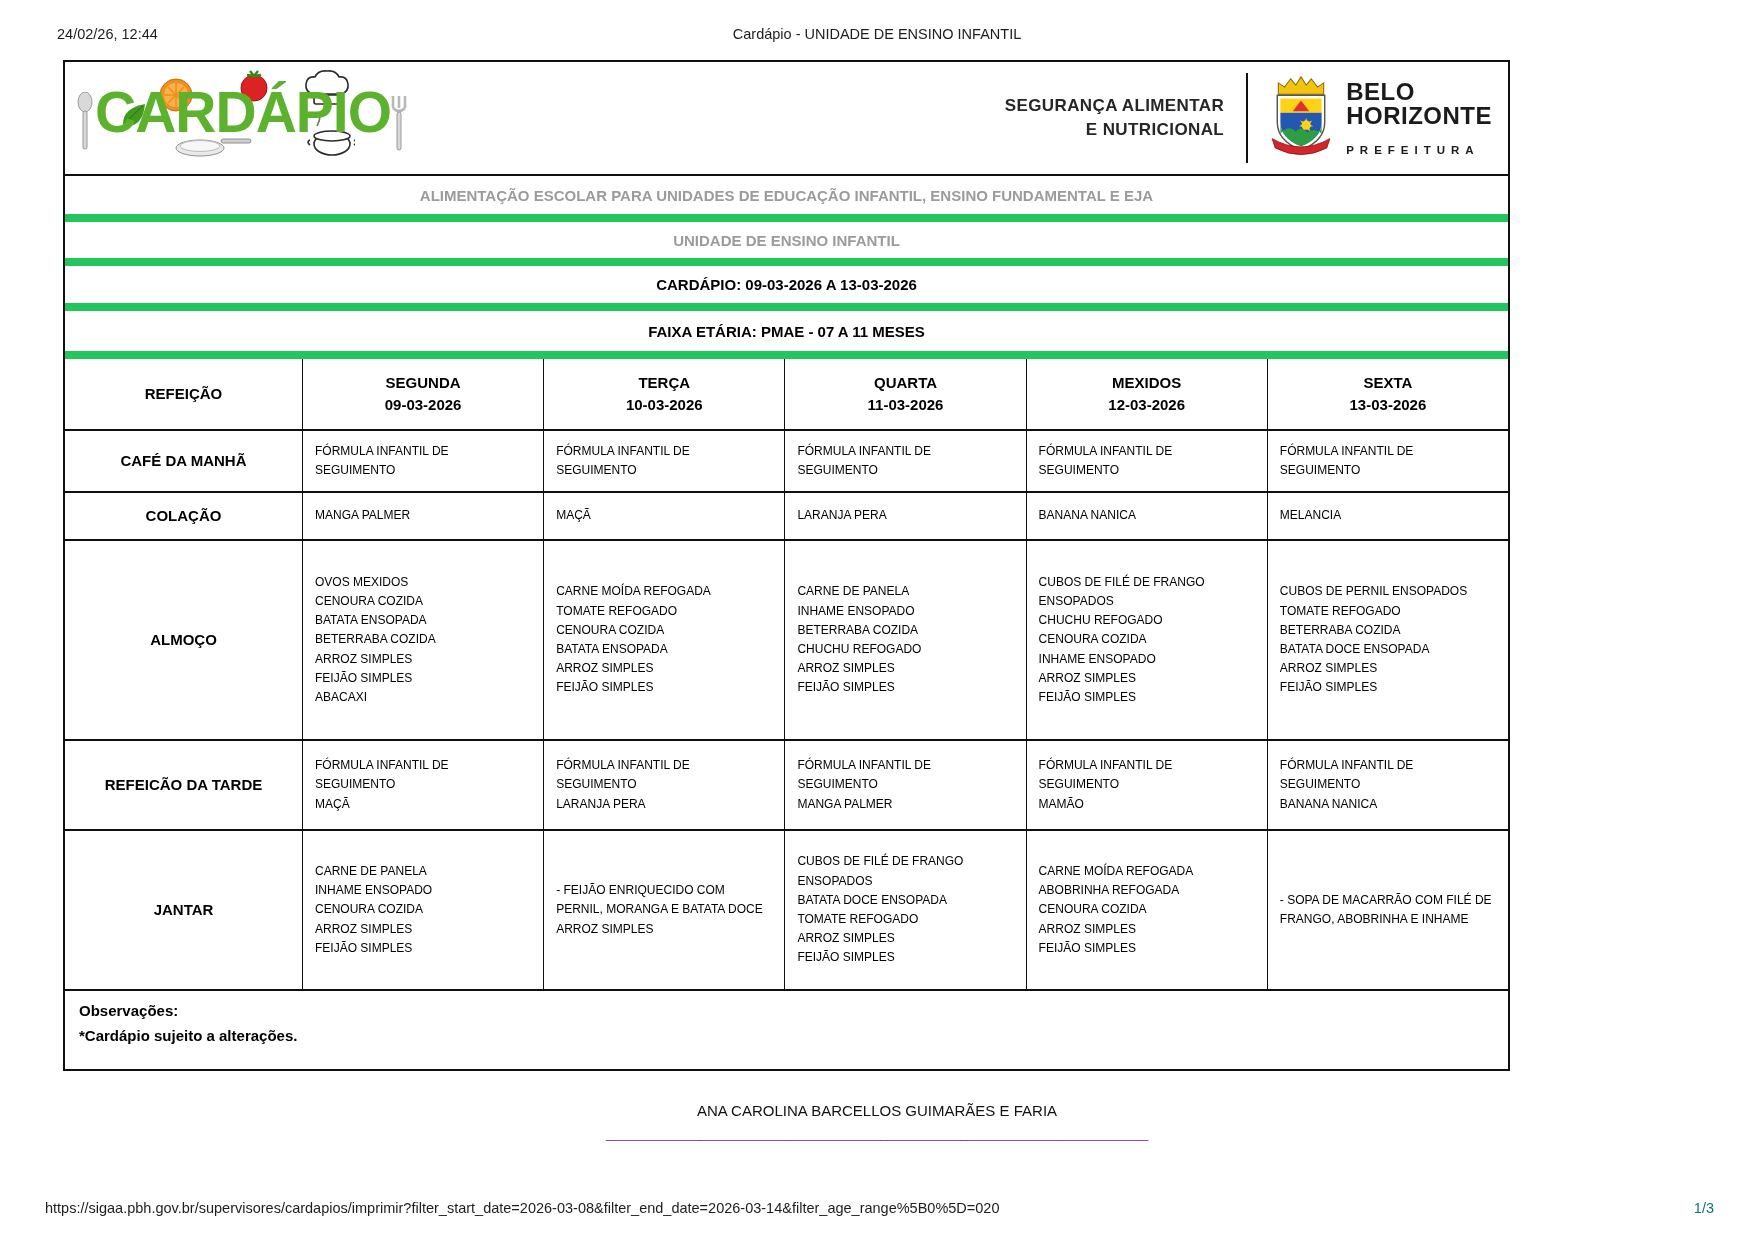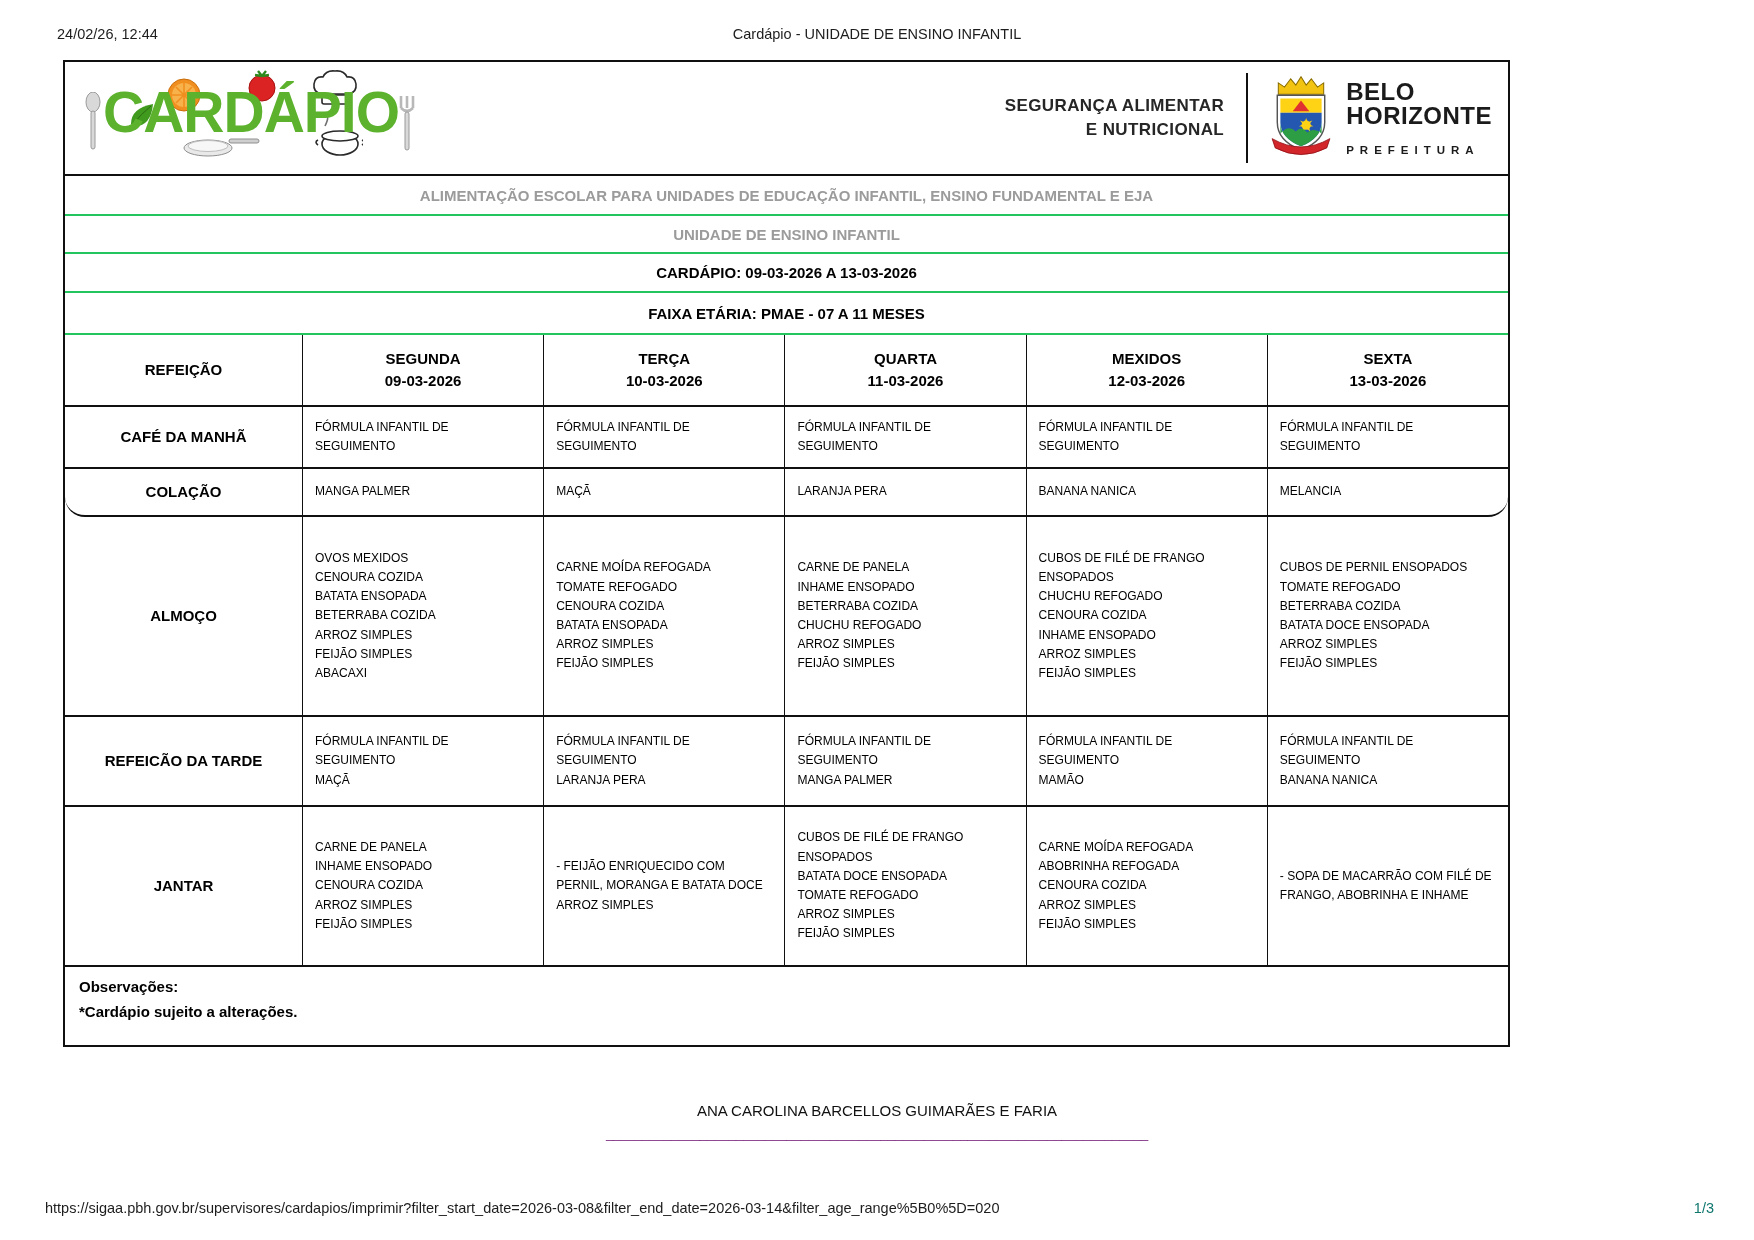--- a/index.html
+++ b/index.html
@@ -11,51 +11,51 @@
   
   .print-meta{position:absolute;top:26px;left:57px;font-size:14.5px;color:#1d1d1d;}
   .print-title{position:absolute;top:26px;left:0;right:0;text-align:center;font-size:14.5px;color:#1d1d1d;}
   .footer-url{position:absolute;top:1200px;left:45px;font-size:14.5px;color:#1d1d1d;}
   .footer-page{position:absolute;top:1200px;right:40px;font-size:14.5px;color:#0f766e;}
 
   
   .sheet{position:absolute;left:63px;top:60px;width:1443px;border:2px solid #101010;background:#fff;}
 
   
-  .logo-row{height:112px;border-bottom:2px solid #101010;display:flex;align-items:center;justify-content:space-between;padding:0 16px 0 22px;gap:22px;}
+  .logo-row{height:112px;border-bottom:2px solid #101010;display:flex;align-items:center;justify-content:space-between;padding:0 16px 0 14px;gap:22px;}
   .brandmark{position:relative;width:330px;height:96px;}
   .brand-text{position:absolute;left:16px;top:14px;font-size:57px;font-weight:800;letter-spacing:-1px;color:#5cb22c;line-height:1;}
   .deco{position:absolute;}
 
   .right-group{display:flex;align-items:center;}
   .program{text-align:right;font-weight:bold;font-size:17px;line-height:1.4;color:#262626;letter-spacing:.4px;margin-right:22px;}
   .v-divider{width:2px;height:90px;background:#101010;margin-right:20px;}
   .bh-lockup{display:flex;align-items:center;}
   .crest{width:66px;height:88px;margin-right:12px;}
   .city .l{font-size:24px;font-weight:800;color:#1b1b1b;line-height:1.02;letter-spacing:.5px;}
   .city .sub{font-size:11.5px;font-weight:bold;color:#1b1b1b;letter-spacing:6px;margin-top:16px;}
 
   
-  .banner{display:flex;align-items:center;justify-content:center;font-weight:bold;font-size:15px;border-bottom:2px solid #22c55e;text-align:center;}
+  .banner{display:flex;align-items:center;justify-content:center;font-weight:bold;font-size:15px;border-bottom:8px solid #22c55e;text-align:center;}
   .banner.muted{color:#9b9b9b;}
   .banner.b1{height:38px;}
   .banner.b2{height:36px;}
   .banner.b3{height:37px;}
   .banner.b4{height:40px;}
 
   
   .grid-row{display:grid;grid-template-columns:237px repeat(5,1fr);border-bottom:2px solid #101010;}
   .cell{padding:6px 12px;font-size:12px;line-height:1.6;display:flex;flex-direction:column;justify-content:center;}
   .cell + .cell{border-left:1px solid #101010;}
   .label-cell{align-items:center;justify-content:center;font-weight:bold;font-size:15px;text-align:center;padding:4px 10px;}
   .day-head{height:70px;}
   .day-head .cell{align-items:center;justify-content:center;font-weight:bold;font-size:15px;text-align:center;}
   .day-name,.day-date{line-height:1.5;}
   .r-cafe{height:60px;}
-  .r-colacao{height:46px;border-radius:20px;}
+  .r-colacao{height:46px;}
   .r-almoco{height:198px;}
   .r-tarde{height:88px;}
   .r-jantar{height:158px;}
   .menu-item{white-space:normal;}
 
   
   .obs-row{min-height:62px;padding:8px 14px;font-weight:bold;font-size:15px;line-height:1.65;}
 
   
   .sig-name{position:absolute;top:1102px;left:0;right:0;text-align:center;font-size:15px;color:#111;}

